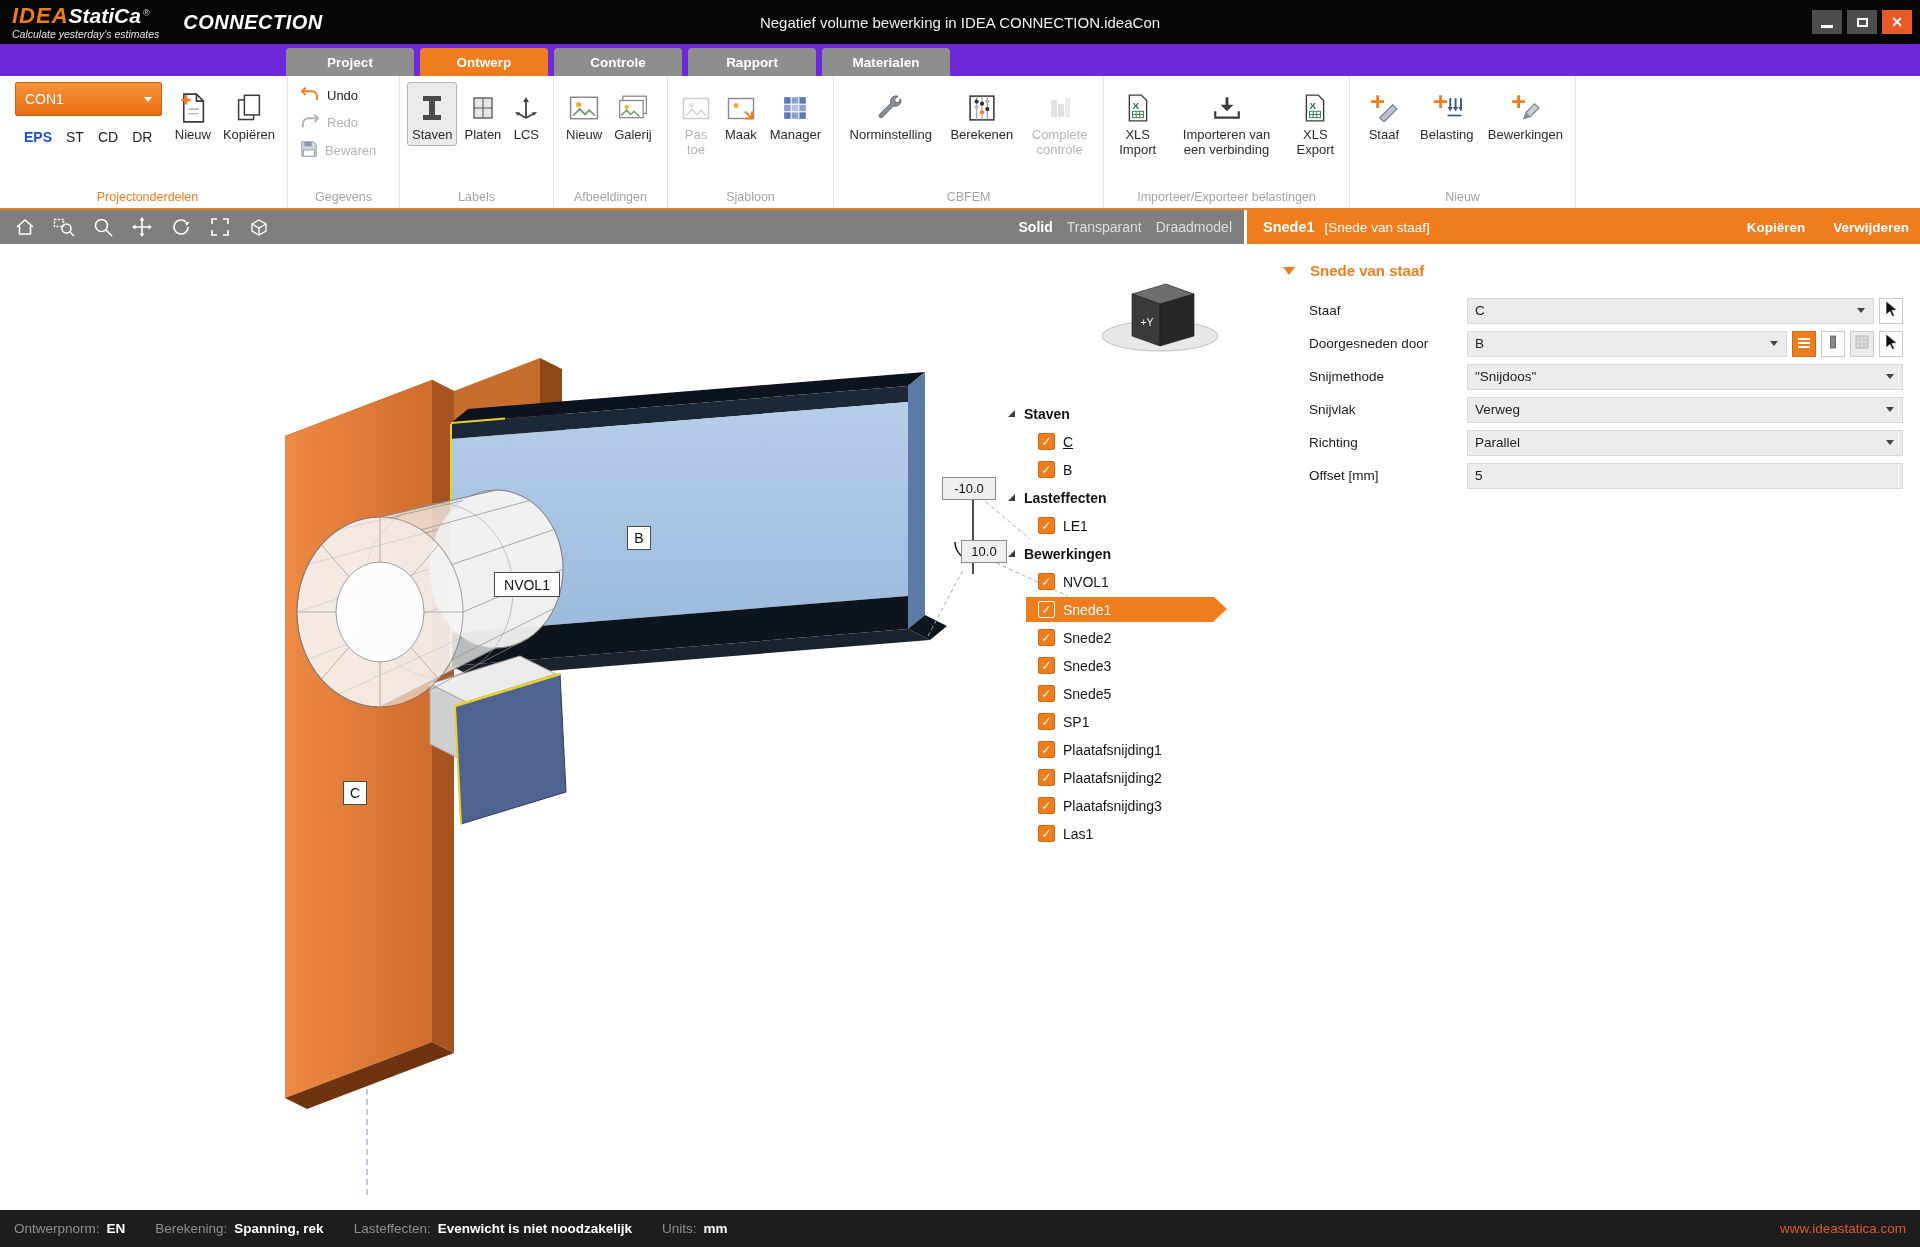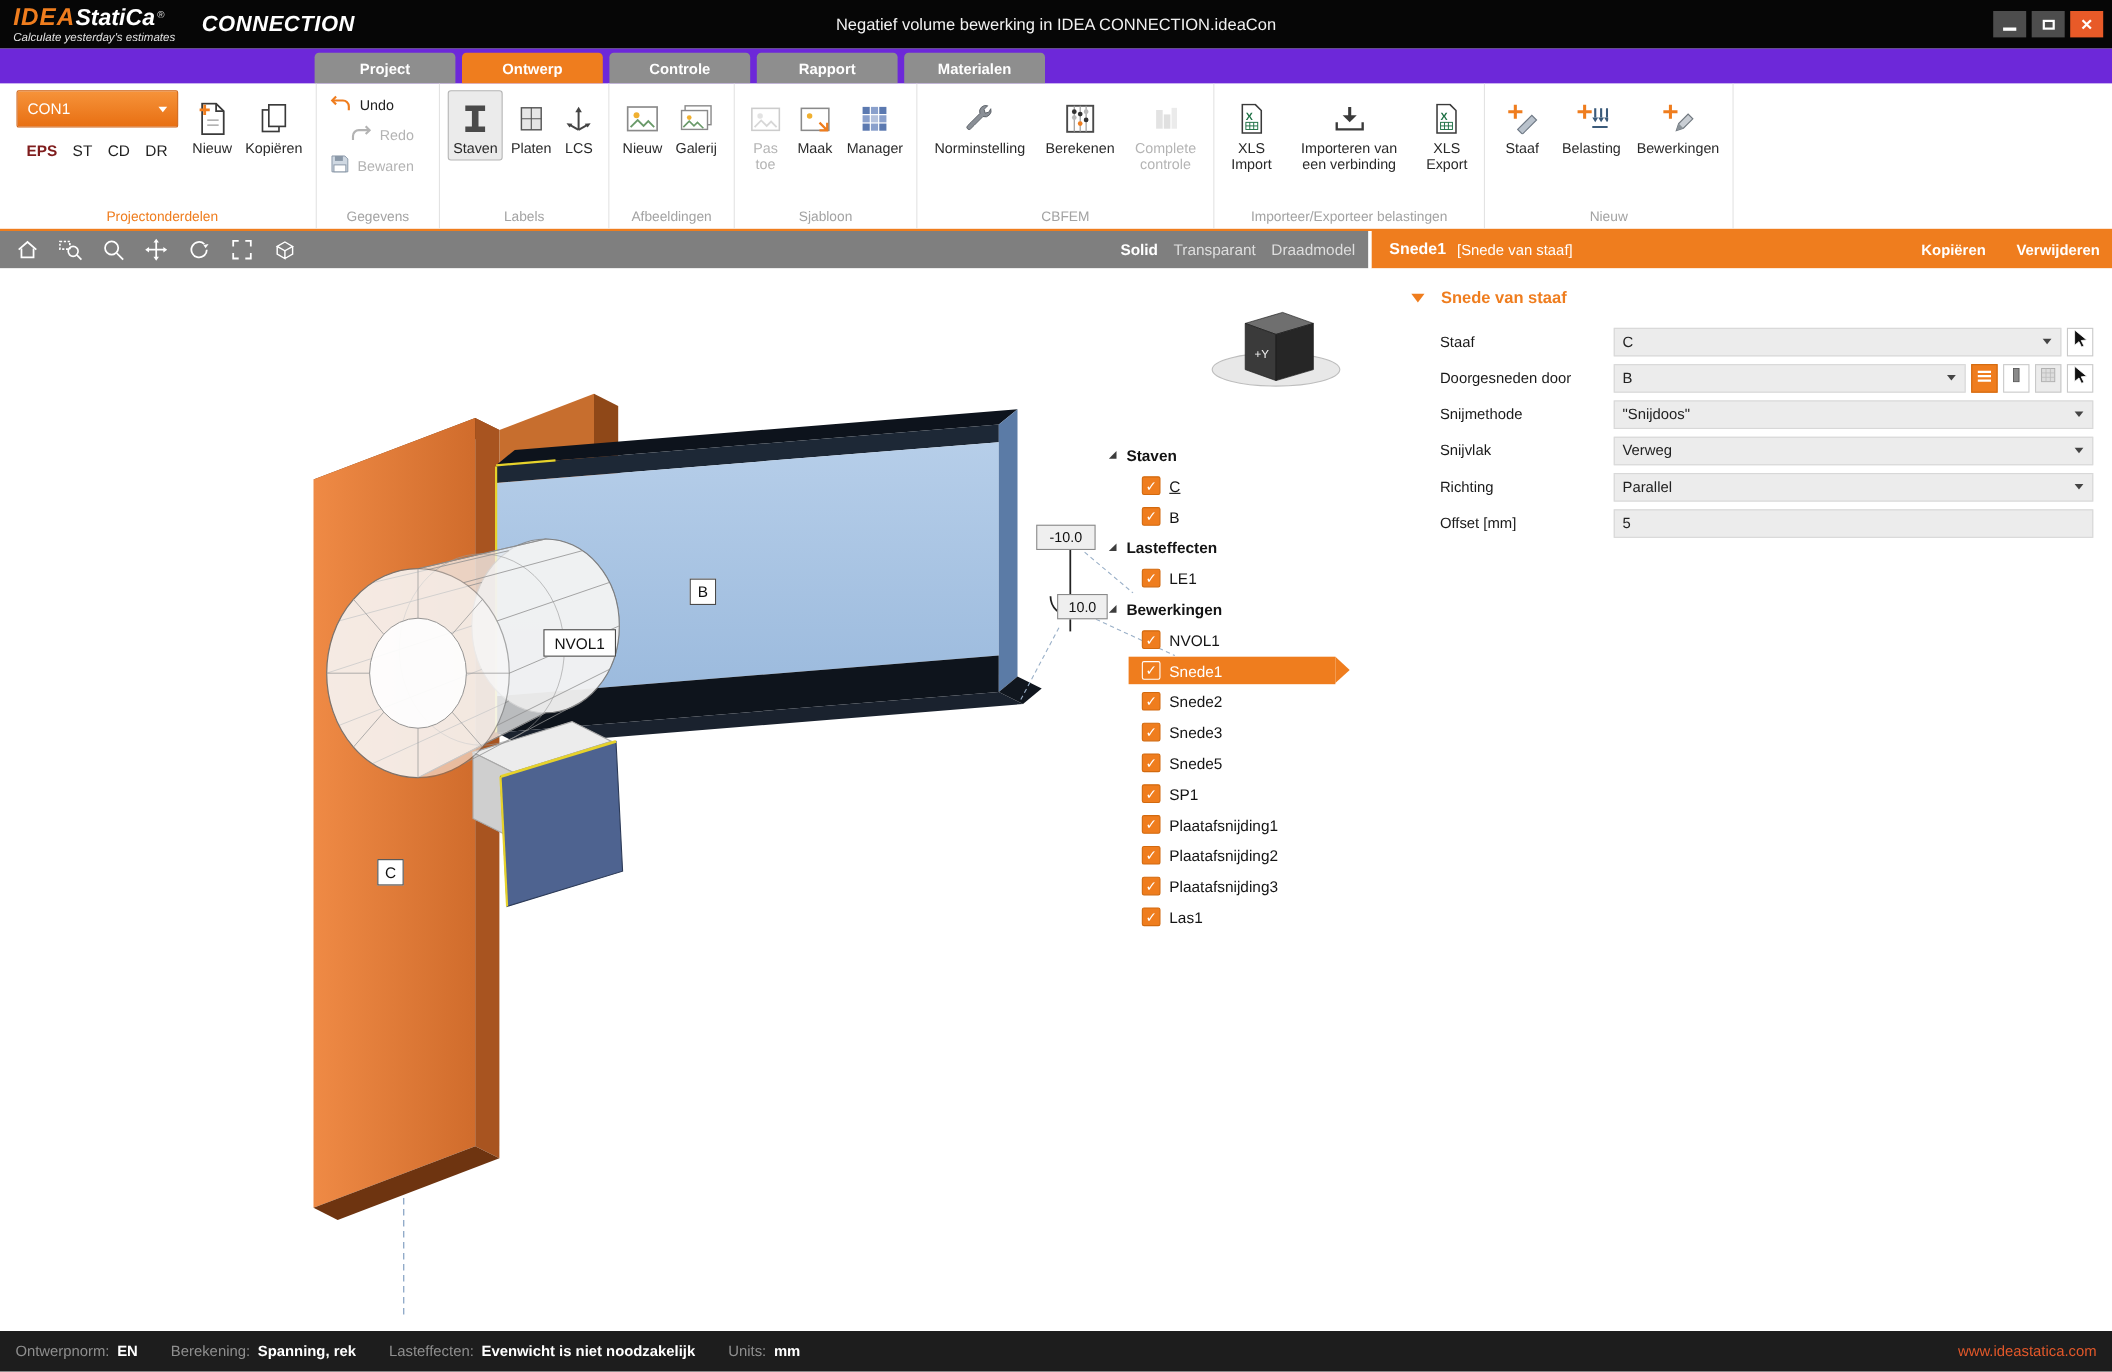--- a/index.html
+++ b/index.html
@@ -41,25 +41,25 @@
   .rbtn .lbl{font-size:13px;color:#2a2a2a;text-align:center;line-height:1.12;white-space:pre-line;}
   .rbtn.selected{background:#ebebeb;border-color:#b5b5b5;}
   .rbtn.disabled .lbl{color:#b4b4b4;}
   .rbtn.disabled .ico{opacity:.5;filter:grayscale(1);}
   .proj-col{display:flex;flex-direction:column;width:152px;margin-right:6px;}
   .con-select{height:32px;background:linear-gradient(#f6933a,#e86f12);color:#fff;font-size:14px;display:flex;align-items:center;
     padding:16px 9px;border:1px solid #d06010;border-radius:2px;cursor:pointer;}
   .con-select .dd{margin-left:auto;border-top-color:#fff;}
   .modes{display:flex;gap:14px;margin-top:13px;padding-left:9px;font-size:14px;}
   .mode{cursor:pointer;color:#222;}
-  .mode.active{color:#7f1d1d;font-weight:bold;}
+  .mode.active{color:#1d4ed8;font-weight:bold;}
   .dd{width:0;height:0;border-left:4.5px solid transparent;border-right:4.5px solid transparent;border-top:5.5px solid #444;}
   .sgroup-col{display:flex;flex-direction:column;gap:4px;padding-top:2px;}
   .sbtn{display:flex;align-items:center;gap:7px;font-size:13px;color:#222;padding:2px 5px;cursor:pointer;}
-  .sbtn.disabled{color:#b3b3b3;justify-content:flex-end;}
+  .sbtn.disabled{color:#b3b3b3;}
 
   
   .workspace{display:flex;height:1000px;flex:none;}
   .viewport{width:1244px;display:flex;flex-direction:column;flex:none;}
   .vp-toolbar{height:34px;background:#7f7f7f;display:flex;align-items:center;padding:0 12px;gap:13px;flex:none;}
   .vp-tool{width:26px;height:26px;display:flex;align-items:center;justify-content:center;cursor:pointer;}
   .vp-modes{margin-left:auto;display:flex;gap:14px;font-size:14px;color:#dedede;}
   .vp-mode{cursor:pointer;}
   .vp-mode.active{color:#fff;font-weight:bold;}
   .vp-canvas{position:relative;flex:1;background:#fff;overflow:hidden;}

